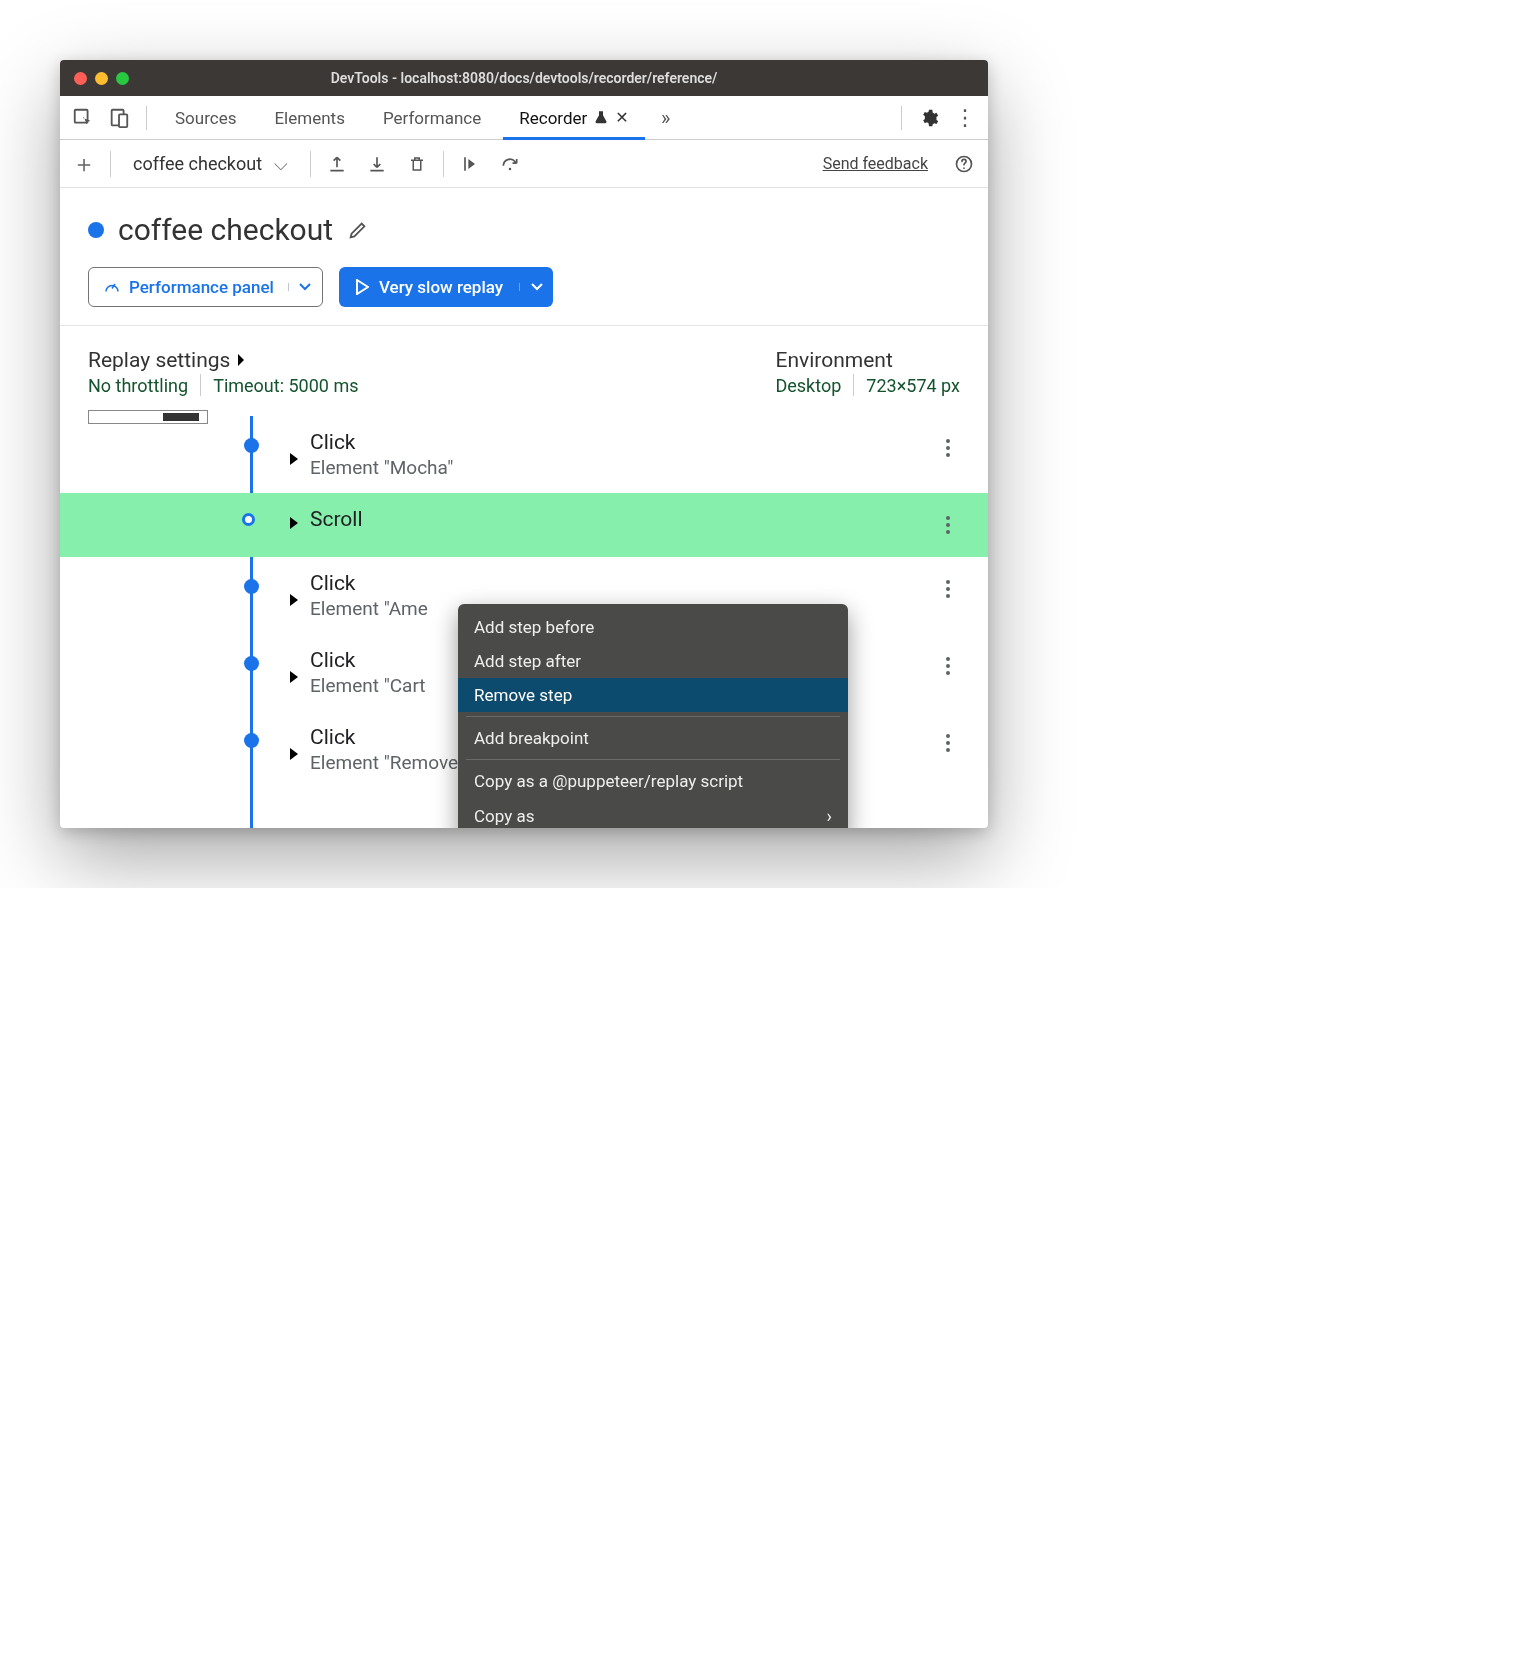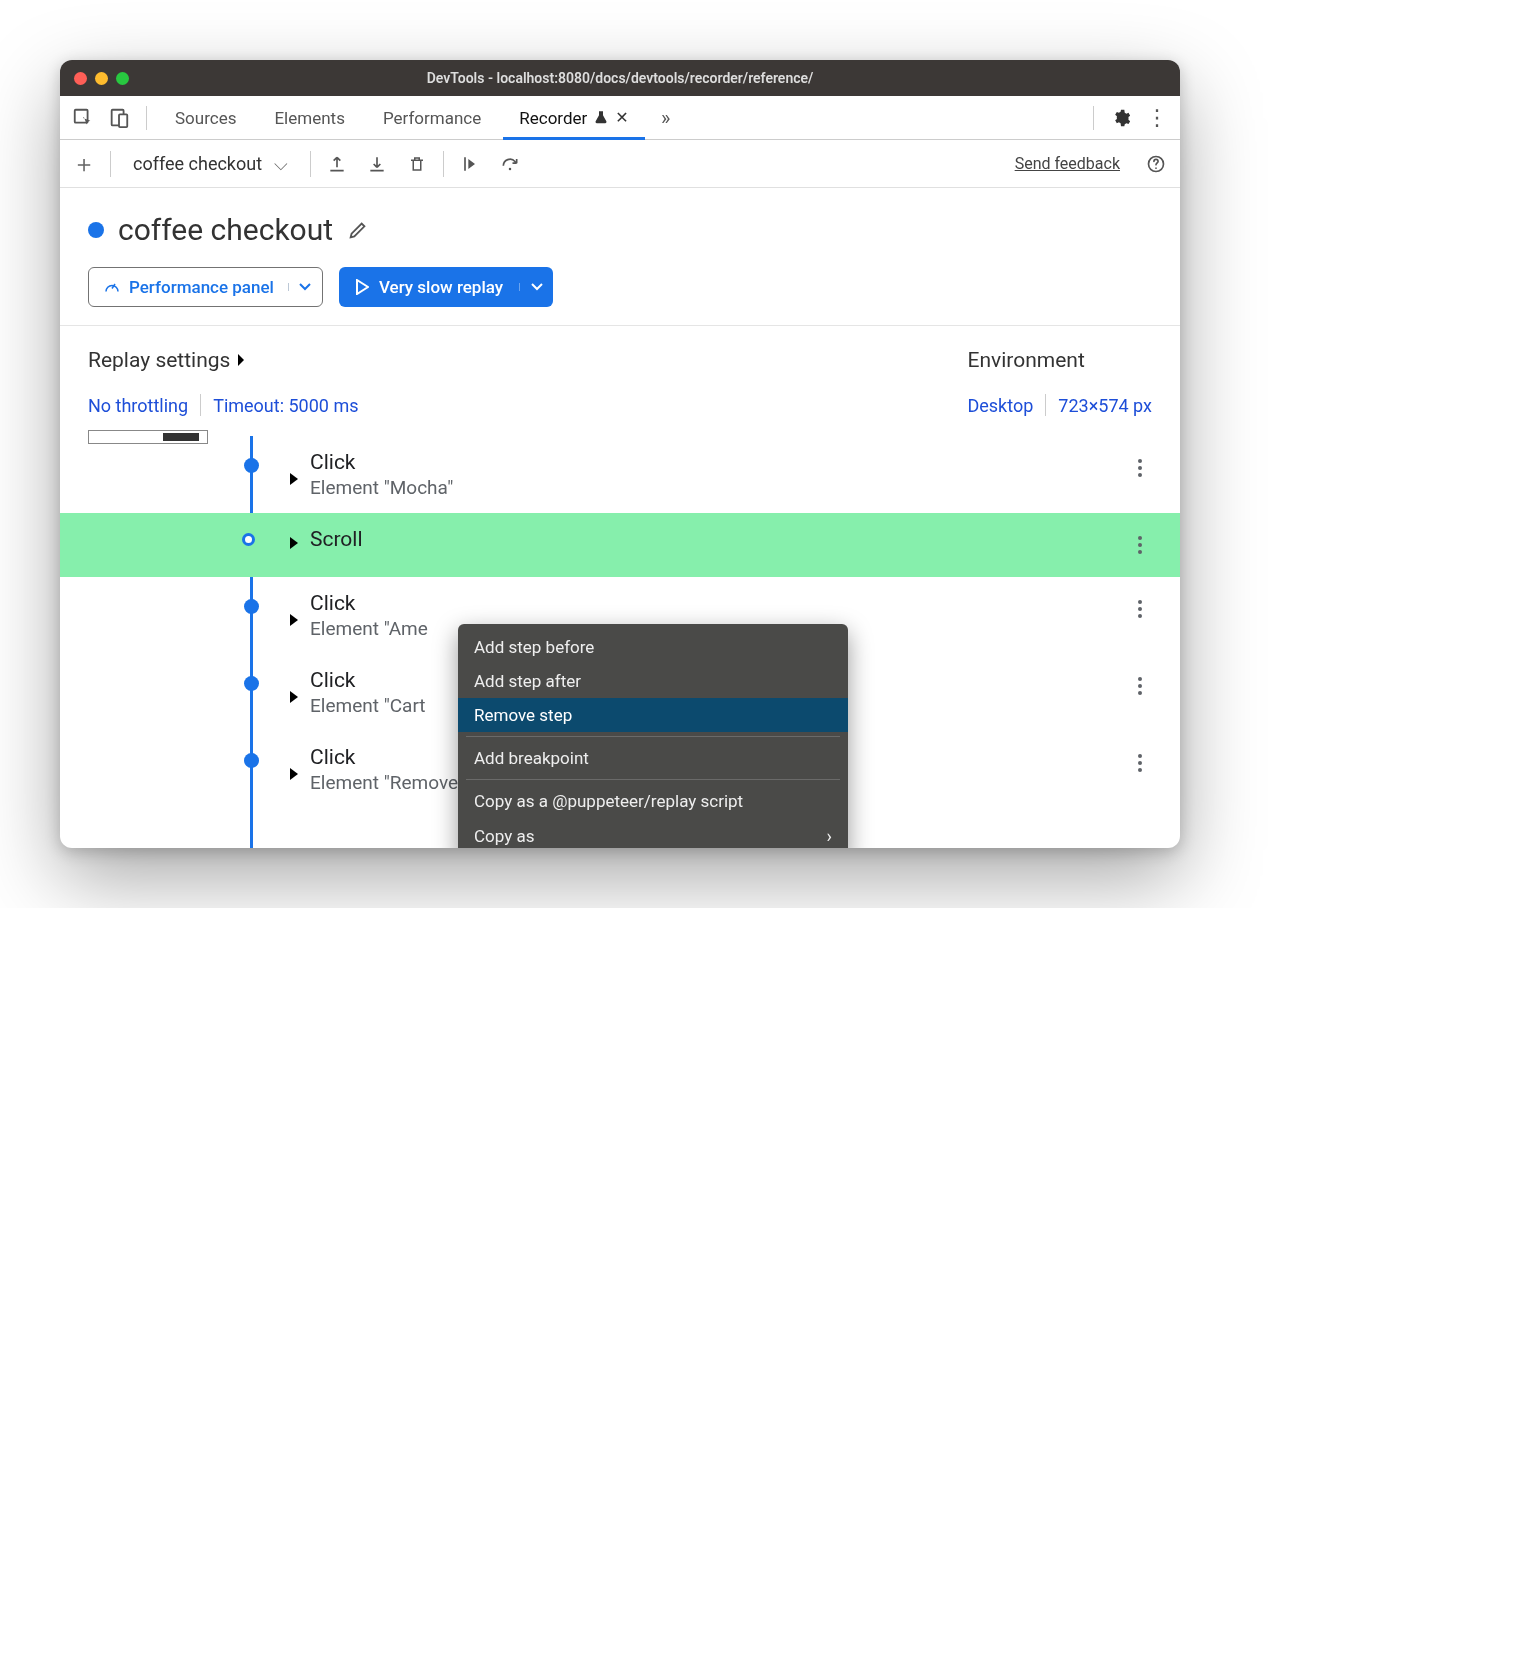--- a/index.html
+++ b/index.html
@@ -4,22 +4,22 @@
 <style>
   * { box-sizing: border-box; }
   body {
     margin: 0;
     padding: 60px;
     background: #fff;
     font-family: -apple-system, BlinkMacSystemFont, "Segoe UI", Roboto, Helvetica, Arial, sans-serif;
     color: #333;
   }
   .window {
-    width: 1120px;
-    border-radius: 12px;
+    width: 928px;
+    border-radius: 4px;
     overflow: hidden;
     box-shadow: 0 30px 80px rgba(0,0,0,0.35), 0 4px 16px rgba(0,0,0,0.2);
     background: #fff;
     position: relative;
   }
   
   .titlebar {
     background: #3c3836;
     height: 36px;
     display: flex;
@@ -83,23 +83,23 @@
   .btn-outline { border:1px solid #737373; color:#1a73e8; background:#fff; }
   .btn-outline .main { padding:0 14px; display:flex; align-items:center; gap:8px; }
   .btn-outline .dd { border-left:1px solid #bcc8d6; width:34px; display:flex;align-items:center;justify-content:center; }
   .btn-solid { background:#1a73e8; color:#fff; }
   .btn-solid .main { padding:0 16px; display:flex; align-items:center; gap:10px; }
   .btn-solid .dd { border-left:1px solid rgba(255,255,255,0.35); width:34px; display:flex;align-items:center;justify-content:center; }
   
   .settings-row {
     display:flex; justify-content:space-between; padding:22px 28px 20px;
   }
-  .settings-col { display:flex; flex-direction:column; gap:22px; }
+  .settings-col { display:flex; flex-direction:column; gap:2px; }
   .settings-title { font-size:21px; display:flex; align-items:center; gap:6px; }
-  .settings-sub { font-size:18px; color:#1d4ed8; display:flex; align-items:center; gap:12px; }
+  .settings-sub { font-size:18px; color:#14532d; display:flex; align-items:center; gap:12px; }
   .settings-sub .pipe { width:1px; height:22px; background:#ccc; }
   
   .timeline { position:relative; padding-bottom:40px; }
   .thumb {
     position:absolute; left:28px; top:-6px; width:120px; height:14px;
     border:1px solid #888; background:#fff;
   }
   .thumb::after{
     content:""; position:absolute; right:8px; top:2px; width:36px; height:8px; background:#333;
   }

